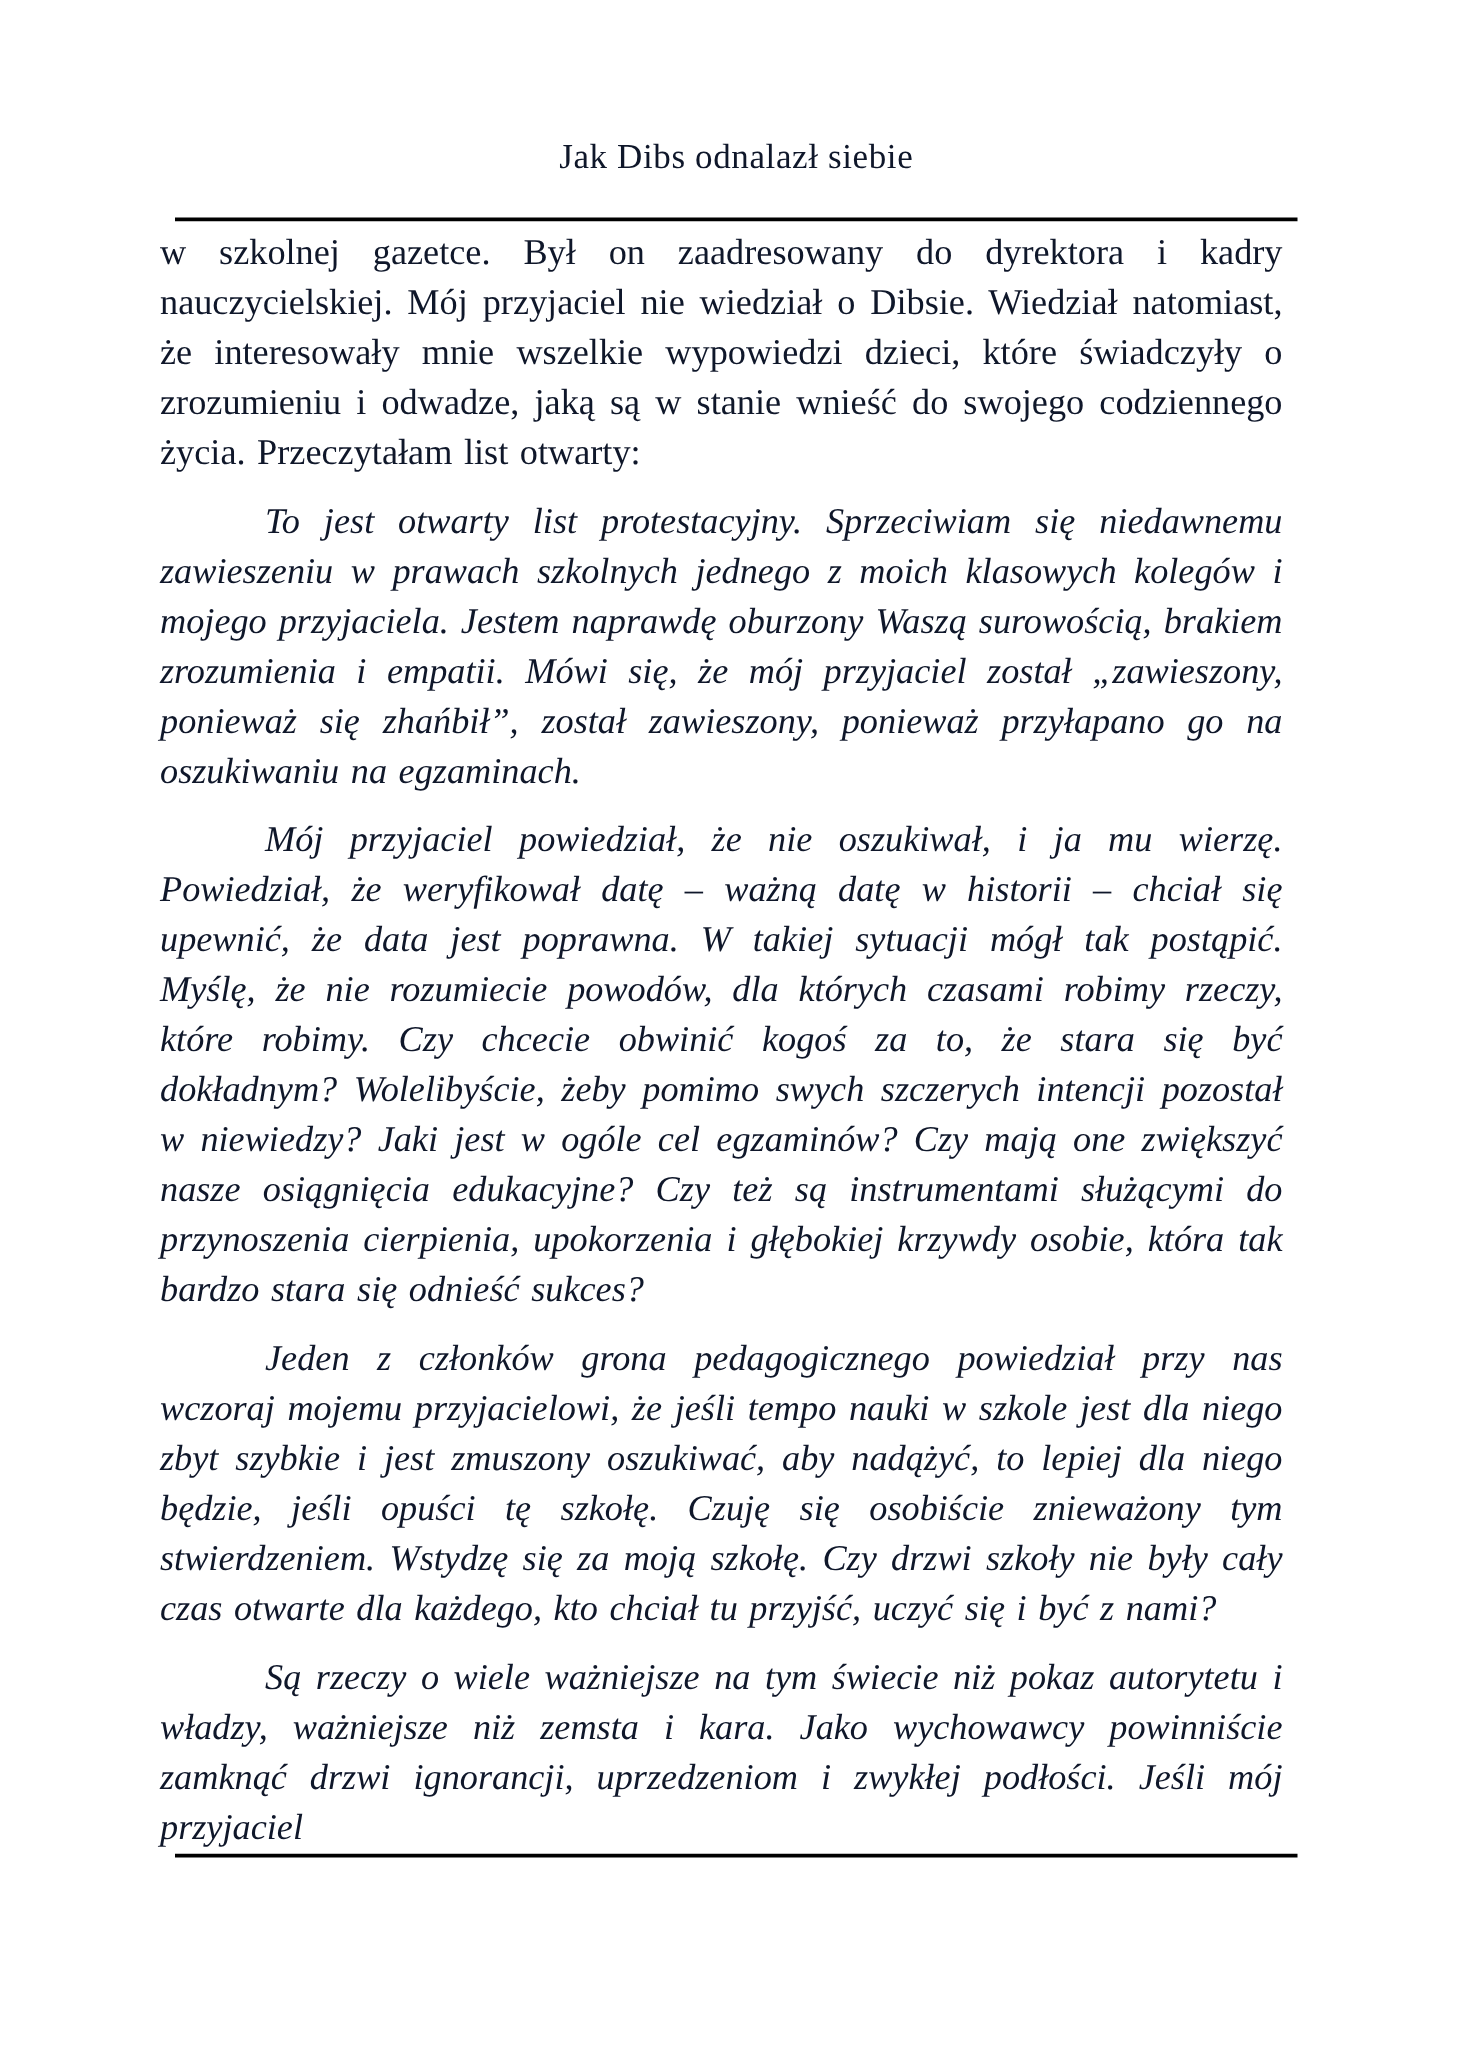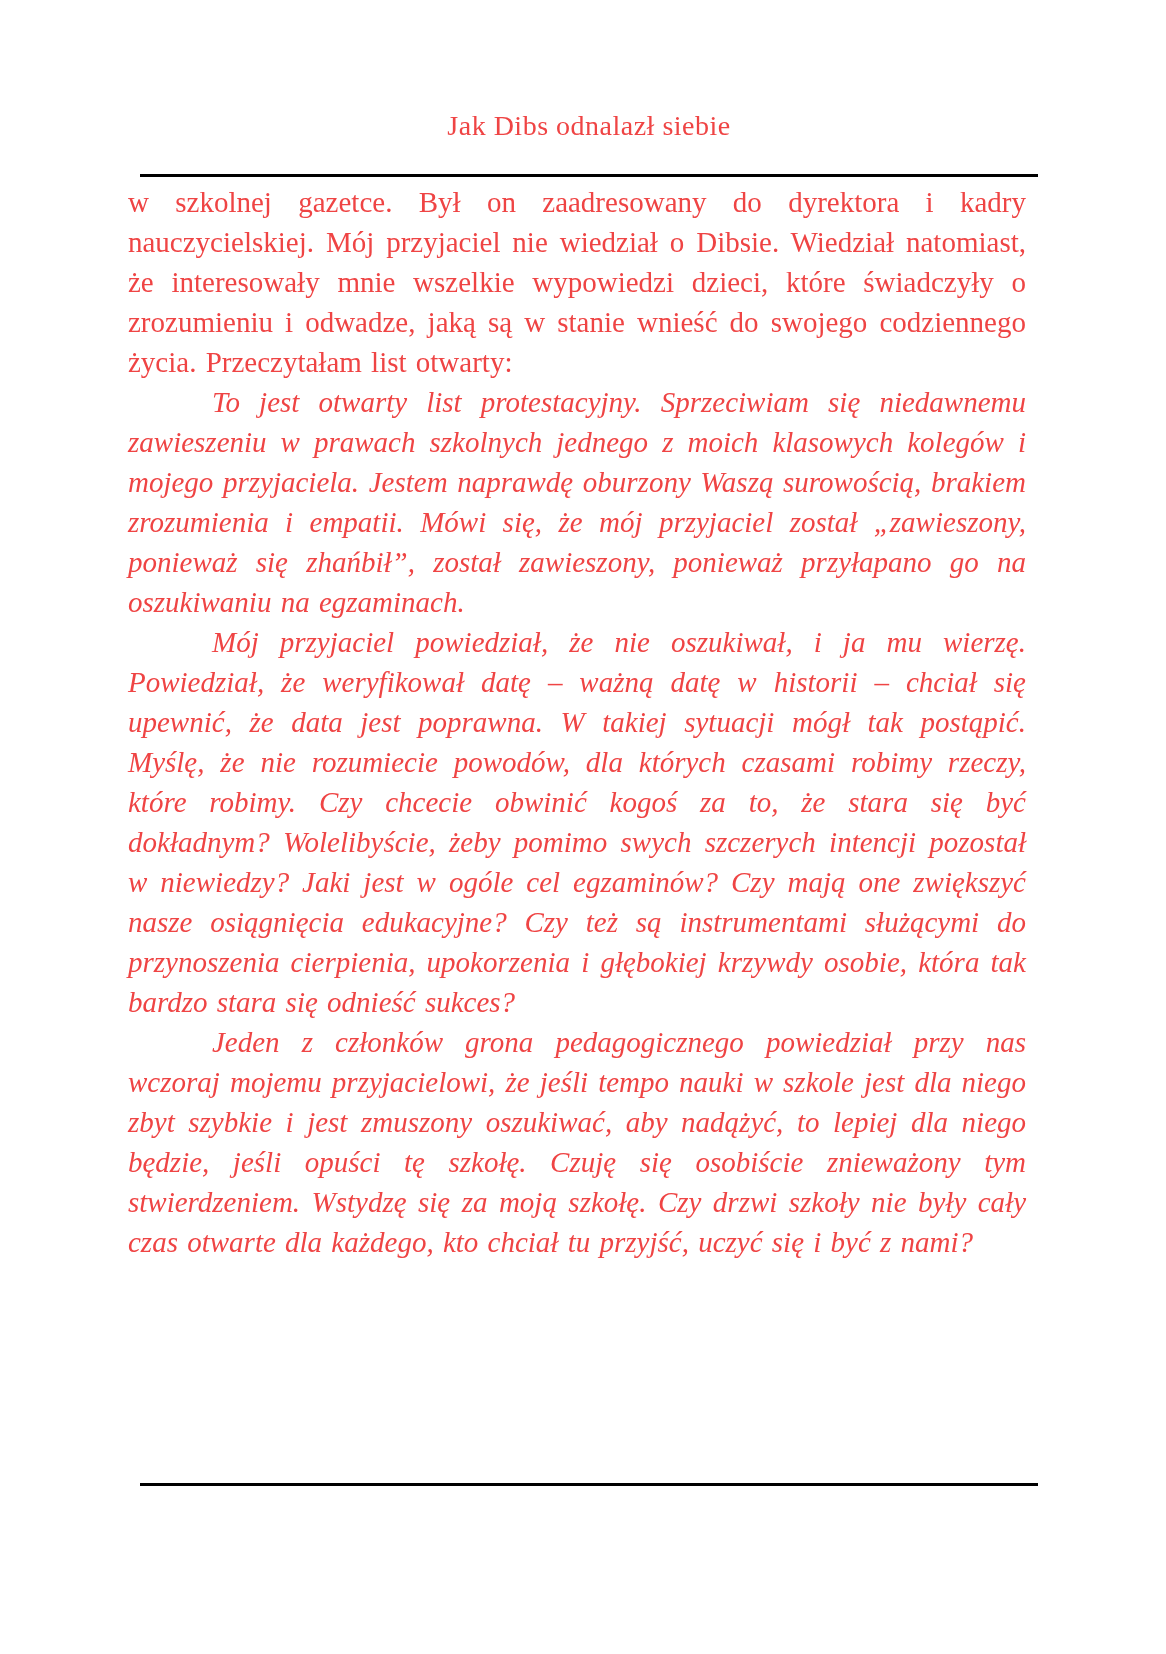--- a/index.html
+++ b/index.html
@@ -2,21 +2,21 @@
 <html lang="pl"><head>
 <meta charset="utf-8">
 <style>
   * { margin: 0; padding: 0; box-sizing: border-box; }
   html, body { background: #ffffff; }
   .page {
     position: relative;
     width: 1166px;
     height: 1654px;
     background: #ffffff;
-    color: #ef4444;
+    color: #0f172a;
     font-family: "Liberation Serif", serif;
     overflow: hidden;
     margin: 0 auto;
   }
   .header-title {
     position: absolute;
     top: 110px;
     left: 140px;
     width: 898px;
     text-align: center;
@@ -45,20 +45,21 @@
     word-spacing: 2px;
     margin: 0;
   }
   .letter-par {
     font-style: italic;
     font-size: 29px;
     line-height: 40px;
     text-align: justify;
     text-indent: 84px;
     word-spacing: 2px;
+    margin-top: 15px;
   }
   .page-number {
     position: absolute;
     top: 1500px;
     left: 140px;
     width: 898px;
     text-align: center;
     font-size: 26px;
   }
 </style>
@@ -73,18 +74,19 @@
 
   <div class="text-block">
     <p class="body-par">w szkolnej gazetce. Był on zaadresowany do dyrektora i kadry nauczycielskiej. Mój przyjaciel nie wiedział o Dibsie. Wiedział natomiast, że interesowały mnie wszelkie wypowiedzi dzieci, które świadczyły o zrozumieniu i odwadze, jaką są w stanie wnieść do swojego codziennego życia. Przeczytałam list otwarty:</p>
 
     <p class="letter-par">To jest otwarty list protestacyjny. Sprzeciwiam się niedawnemu zawieszeniu w prawach szkolnych jednego z moich klasowych kolegów i mojego przyjaciela. Jestem naprawdę oburzony Waszą surowością, brakiem zrozumienia i empatii. Mówi się, że mój przyjaciel został „zawieszony, ponieważ się zhańbił”, został zawieszony, ponieważ przyłapano go na oszukiwaniu na egzaminach.</p>
 
     <p class="letter-par">Mój przyjaciel powiedział, że nie oszukiwał, i ja mu wierzę. Powiedział, że weryfikował datę – ważną datę w historii – chciał się upewnić, że data jest poprawna. W takiej sytuacji mógł tak postąpić. Myślę, że nie rozumiecie powodów, dla których czasami robimy rzeczy, które robimy. Czy chcecie obwinić kogoś za to, że stara się być dokładnym? Wolelibyście, żeby pomimo swych szczerych intencji pozostał w niewiedzy? Jaki jest w ogóle cel egzaminów? Czy mają one zwiększyć nasze osiągnięcia edukacyjne? Czy też są instrumentami służącymi do przynoszenia cierpienia, upokorzenia i głębokiej krzywdy osobie, która tak bardzo stara się odnieść sukces?</p>
 
     <p class="letter-par">Jeden z członków grona pedagogicznego powiedział przy nas wczoraj mojemu przyjacielowi, że jeśli tempo nauki w szkole jest dla niego zbyt szybkie i jest zmuszony oszukiwać, aby nadążyć, to lepiej dla niego będzie, jeśli opuści tę szkołę. Czuję się osobiście znieważony tym stwierdzeniem. Wstydzę się za moją szkołę. Czy drzwi szkoły nie były cały czas otwarte dla każdego, kto chciał tu przyjść, uczyć się i być z nami?</p>
 
+    <p class="letter-par">Są rzeczy o wiele ważniejsze na tym świecie niż pokaz autorytetu i władzy, ważniejsze niż zemsta i kara. Jako wychowawcy powinniście zamknąć drzwi ignorancji, uprzedzeniom i zwykłej podłości. Jeśli mój przyjaciel</p>
   </div>
 
   <div class="rule rule-bottom"></div>
 
 
 </div>
 
 </body></html>

